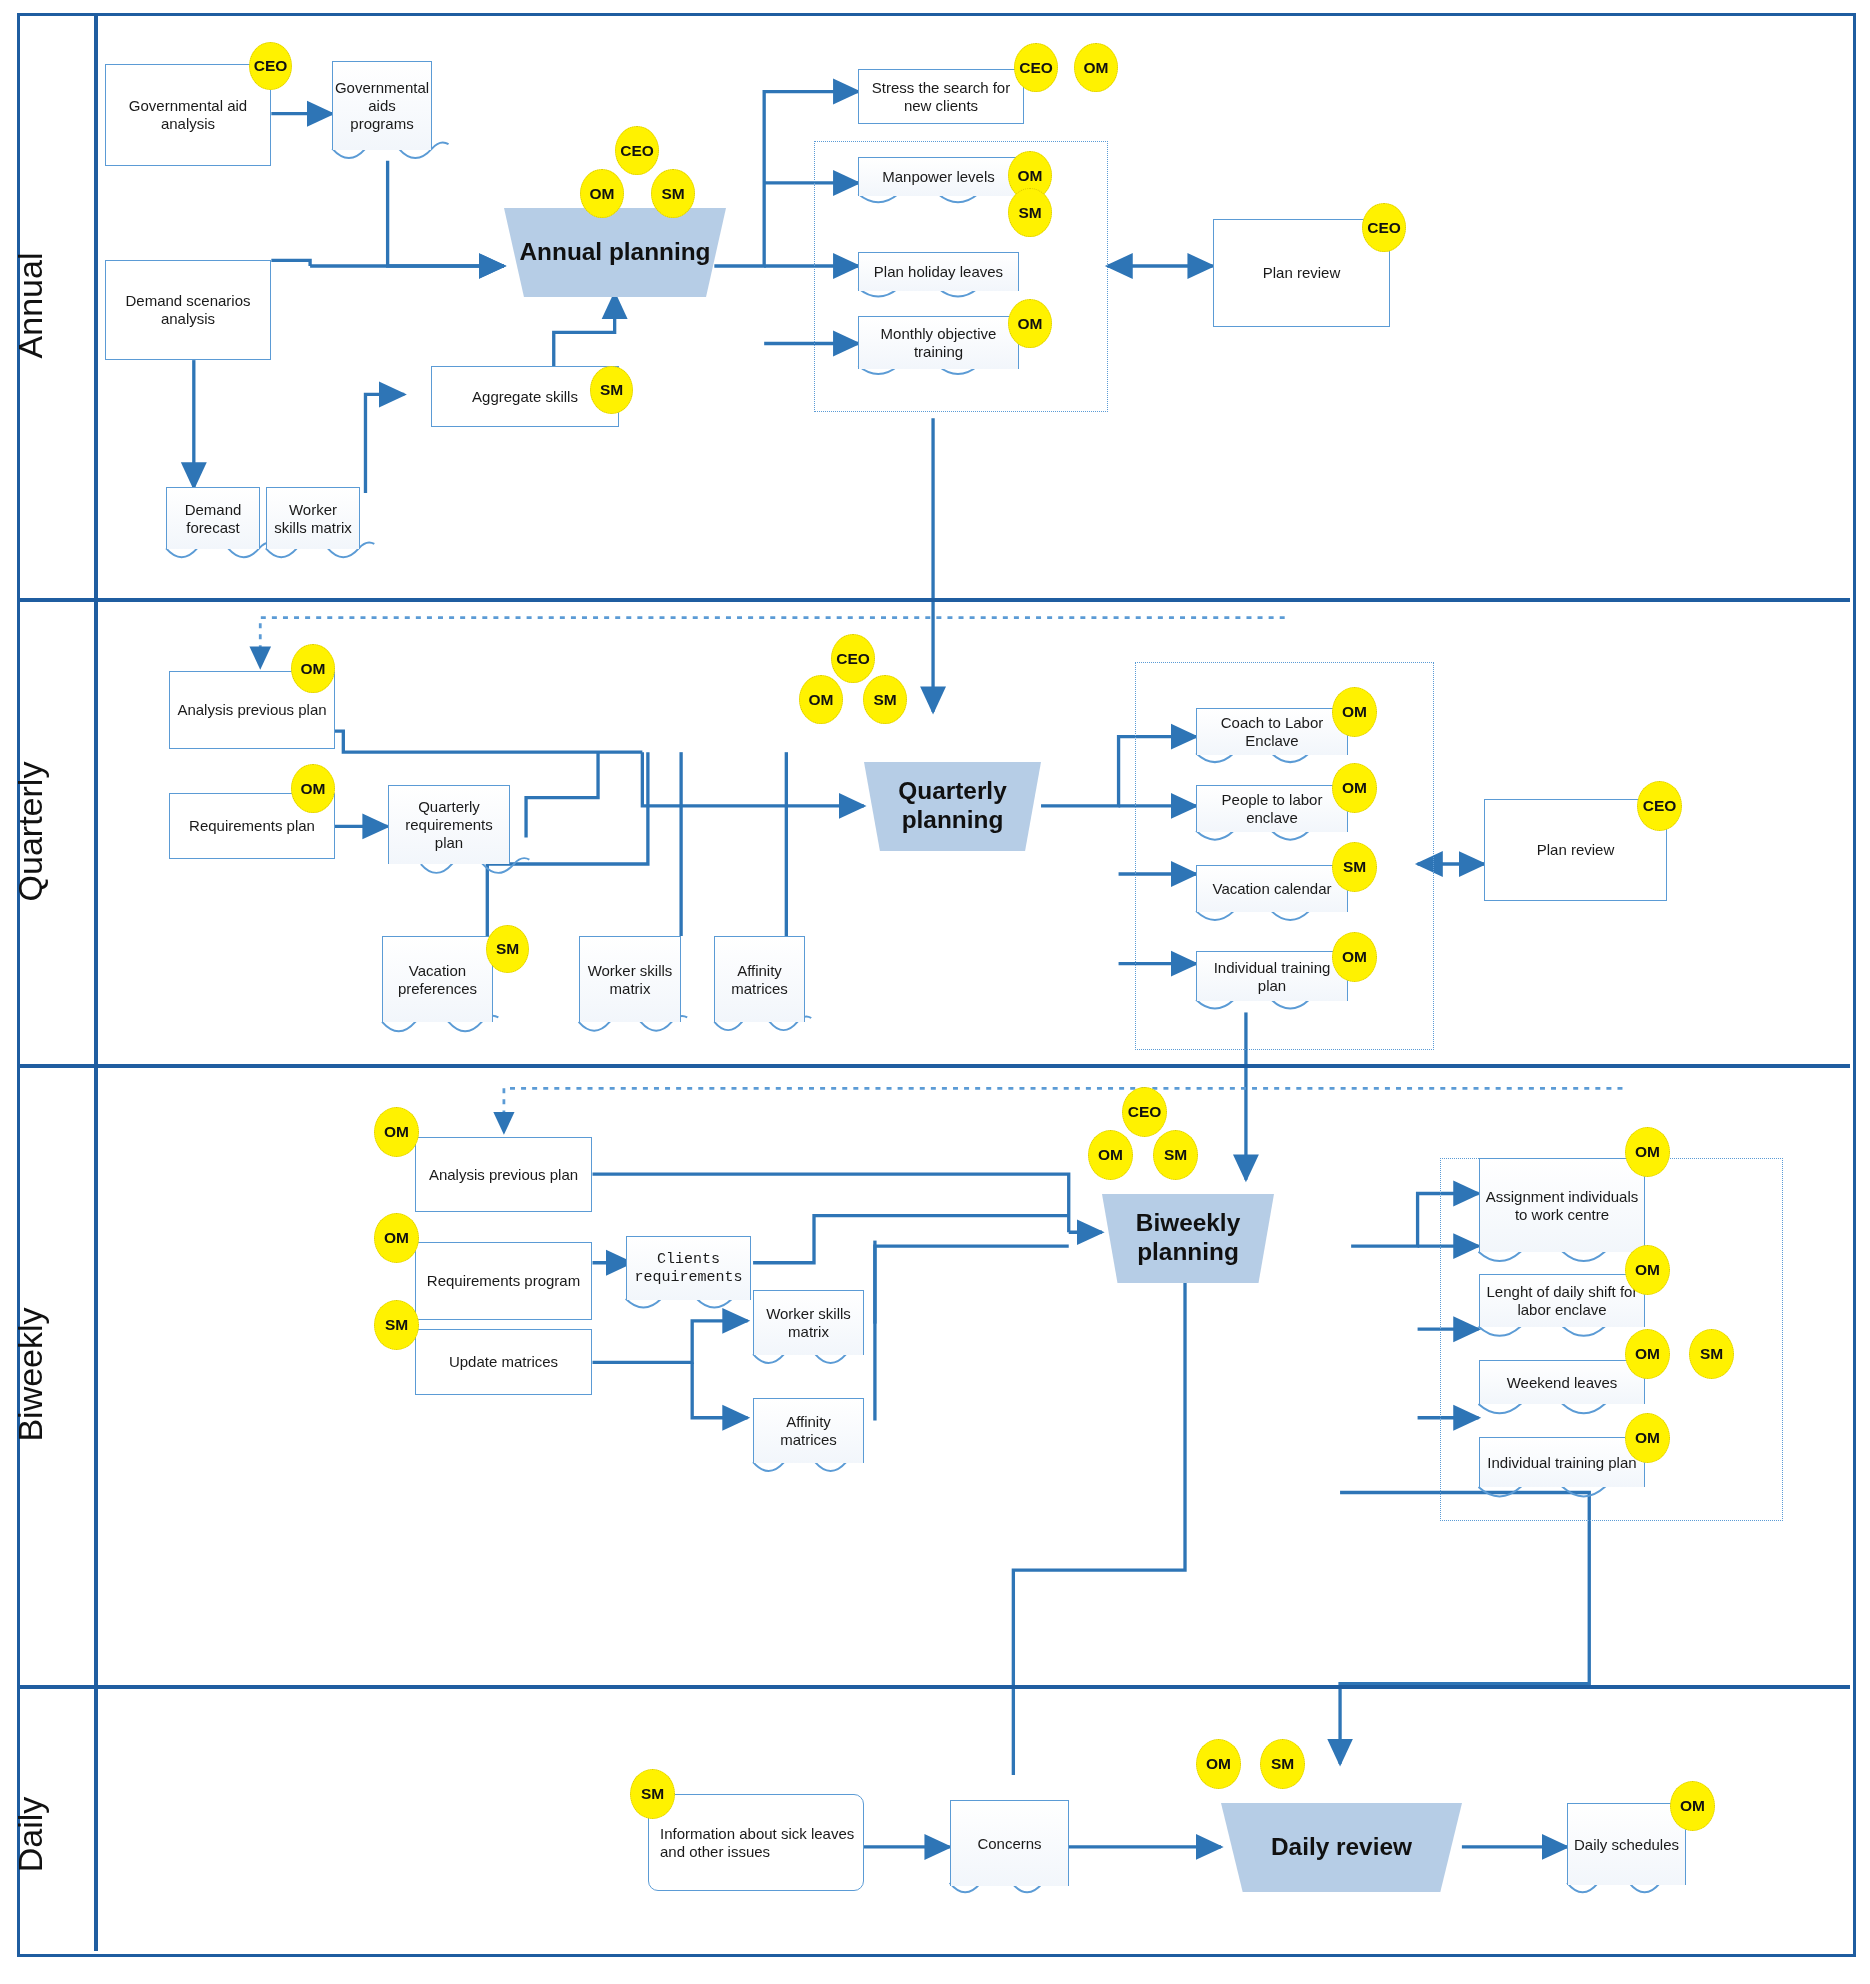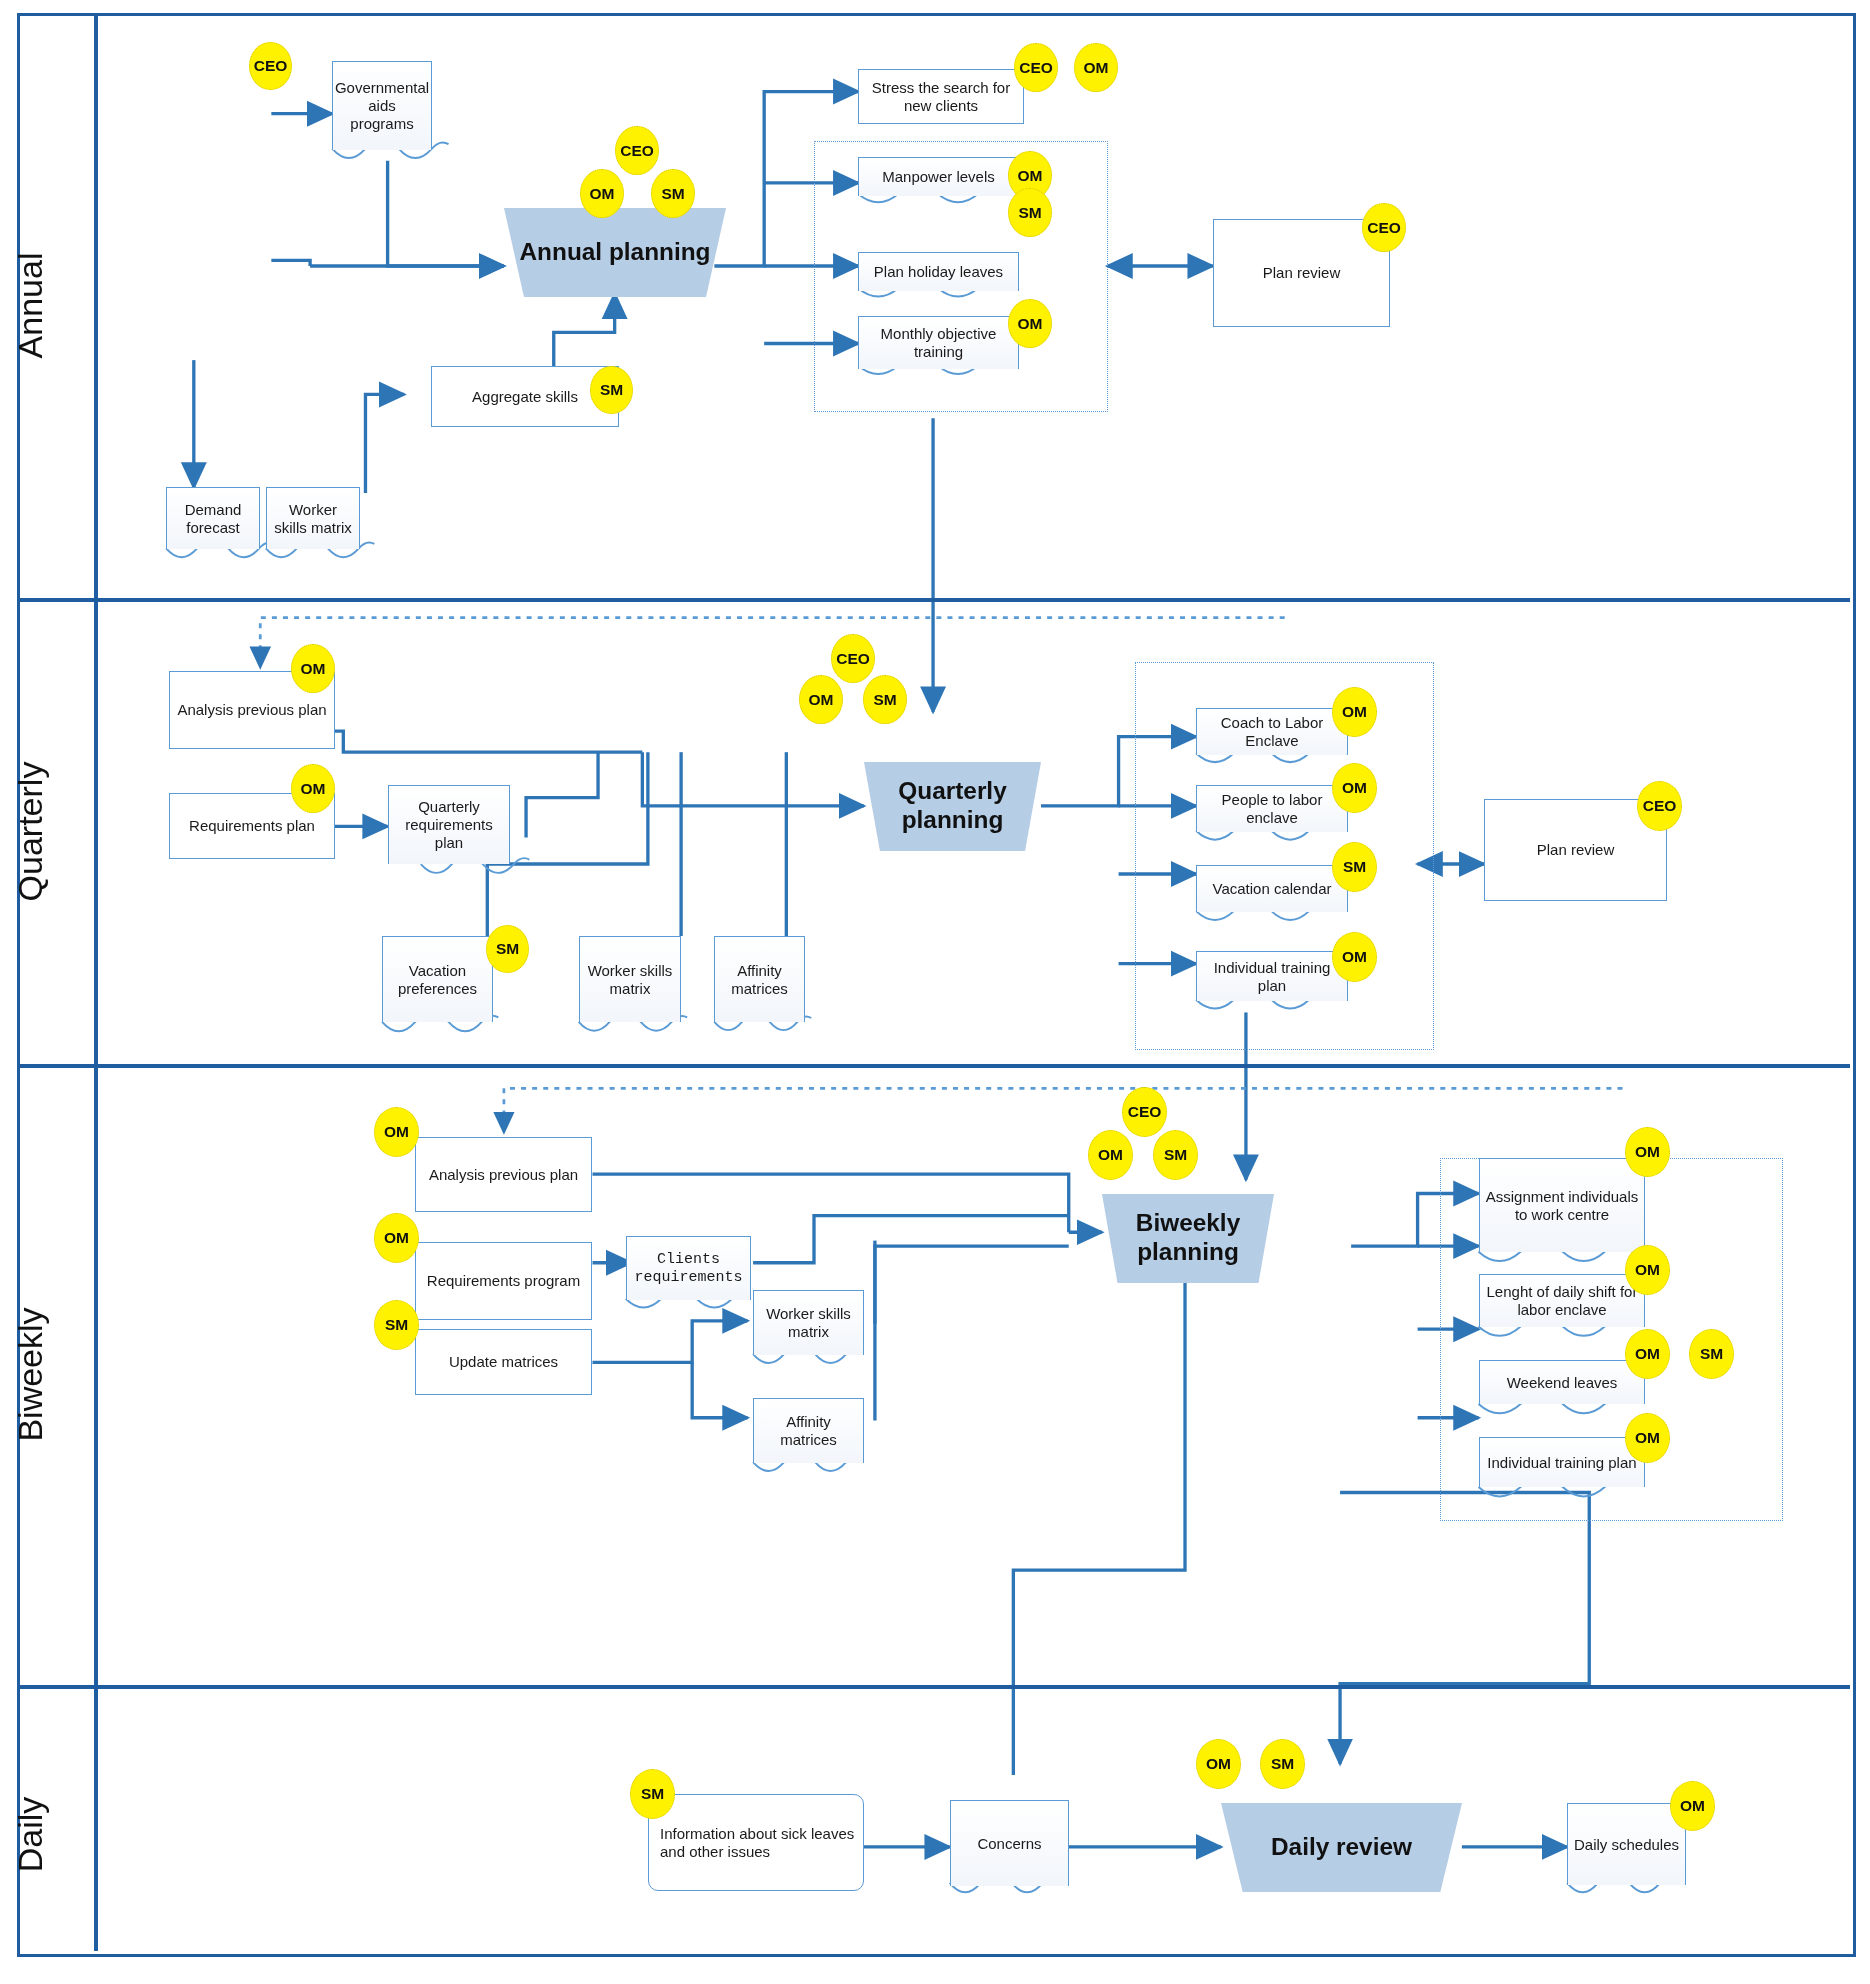--- a/index.html
+++ b/index.html
@@ -136,24 +136,26 @@
   <div class="lane-col" style="left:94px;top:13.3px;height:1938px;"></div>
   <div class="lane-div" style="left:16.6px;top:598px;width:1833px;"></div>
   <div class="lane-div" style="left:16.6px;top:1064px;width:1833px;"></div>
   <div class="lane-div" style="left:16.6px;top:1685px;width:1833px;"></div>
 
   <div class="lane-label" style="left:-86px;top:289px;width:233px;height:33px;">Annual</div>
   <div class="lane-label" style="left:-86px;top:815px;width:233px;height:33px;">Quarterly</div>
   <div class="lane-label" style="left:-86px;top:1358px;width:233px;height:33px;">Biweekly</div>
   <div class="lane-label" style="left:-86px;top:1818px;width:233px;height:33px;">Daily</div>
 
+  <div class="node proc" style="left:105px;top:64px;width:166px;height:102px;">Governmental aid analysis</div>
   <div class="badge" style="left:249px;top:42px;width:43px;height:48px;">CEO</div>
 
   <div class="node doc" style="left:332px;top:61px;width:100px;height:89px;">Governmental aids programs</div>
 
+  <div class="node proc" style="left:105px;top:260px;width:166px;height:100px;">Demand scenarios analysis</div>
 
   <div class="node doc" style="left:166px;top:487px;width:94px;height:62px;">Demand forecast</div>
 
   <div class="node doc" style="left:266px;top:487px;width:94px;height:62px;">Worker skills matrix</div>
 
   <div class="node proc" style="left:404px;top:366px;width:188px;height:61px;margin-left:27px;">Aggregate skills</div>
   <div class="badge" style="left:590px;top:366px;width:43px;height:48px;">SM</div>
 
   <div class="node trap" style="left:504px;top:208px;width:222px;height:89px;
               clip-path:polygon(9% 0,91% 0,100% 100%,0 100%);

